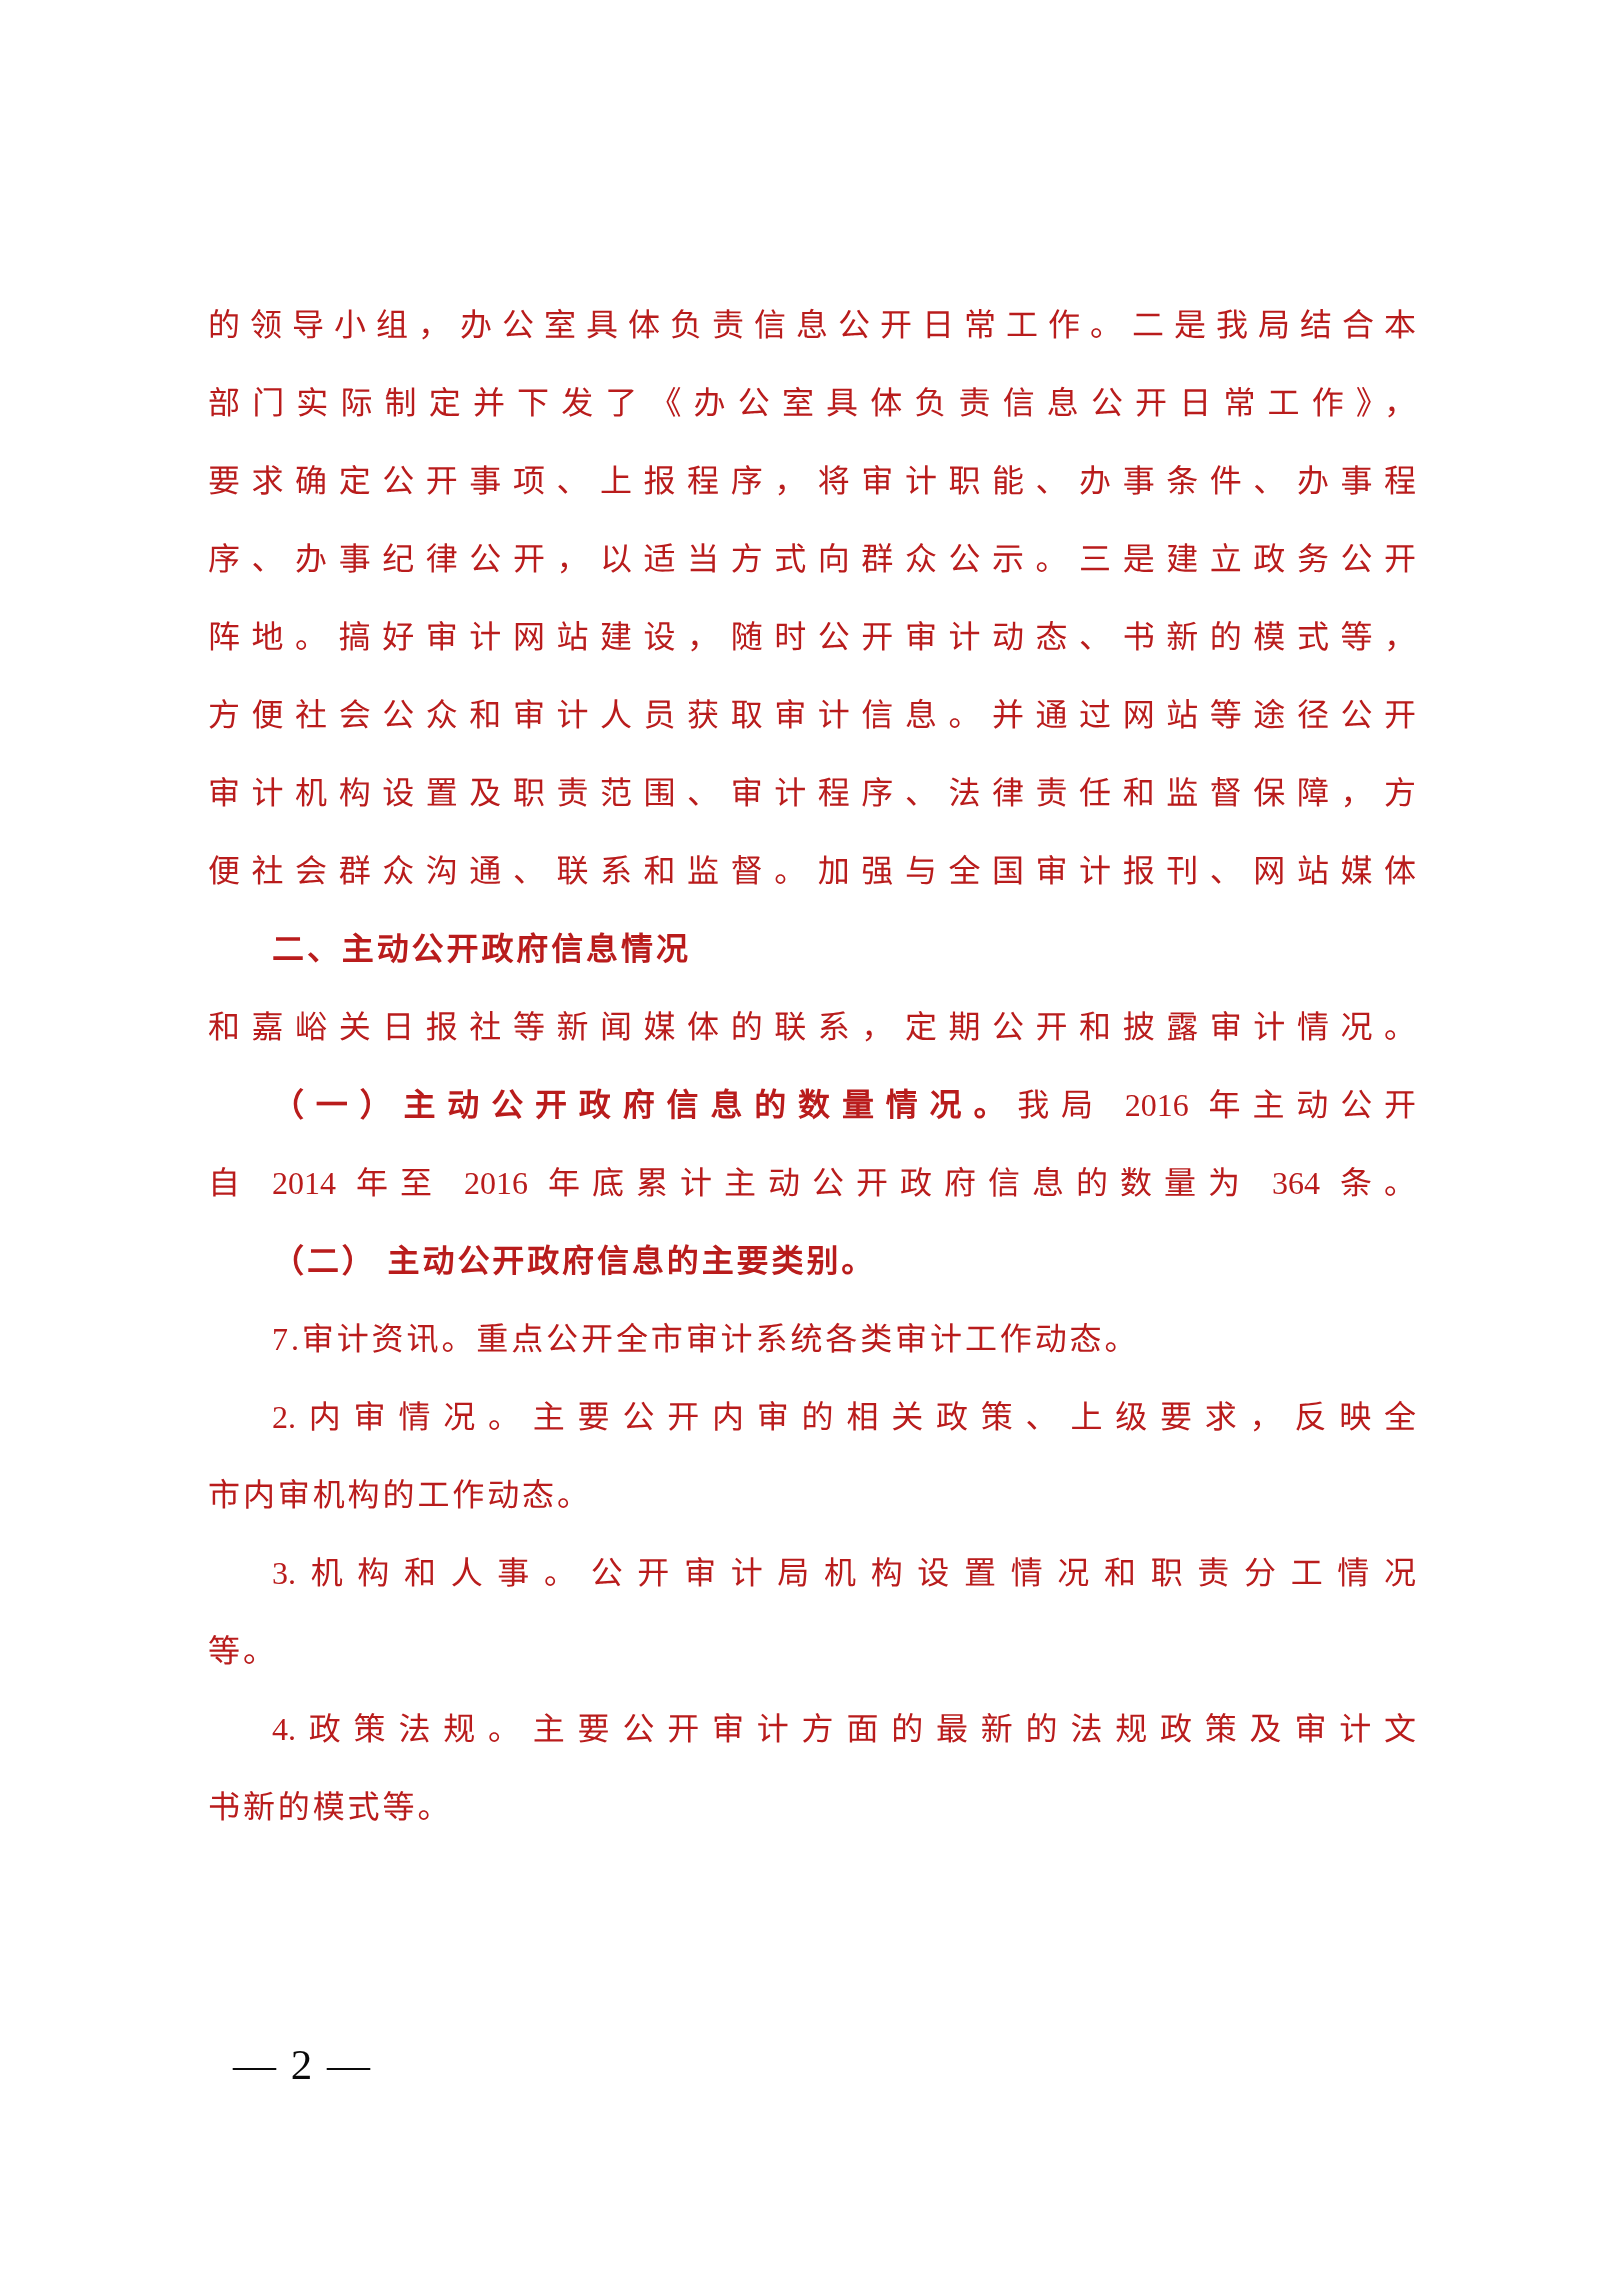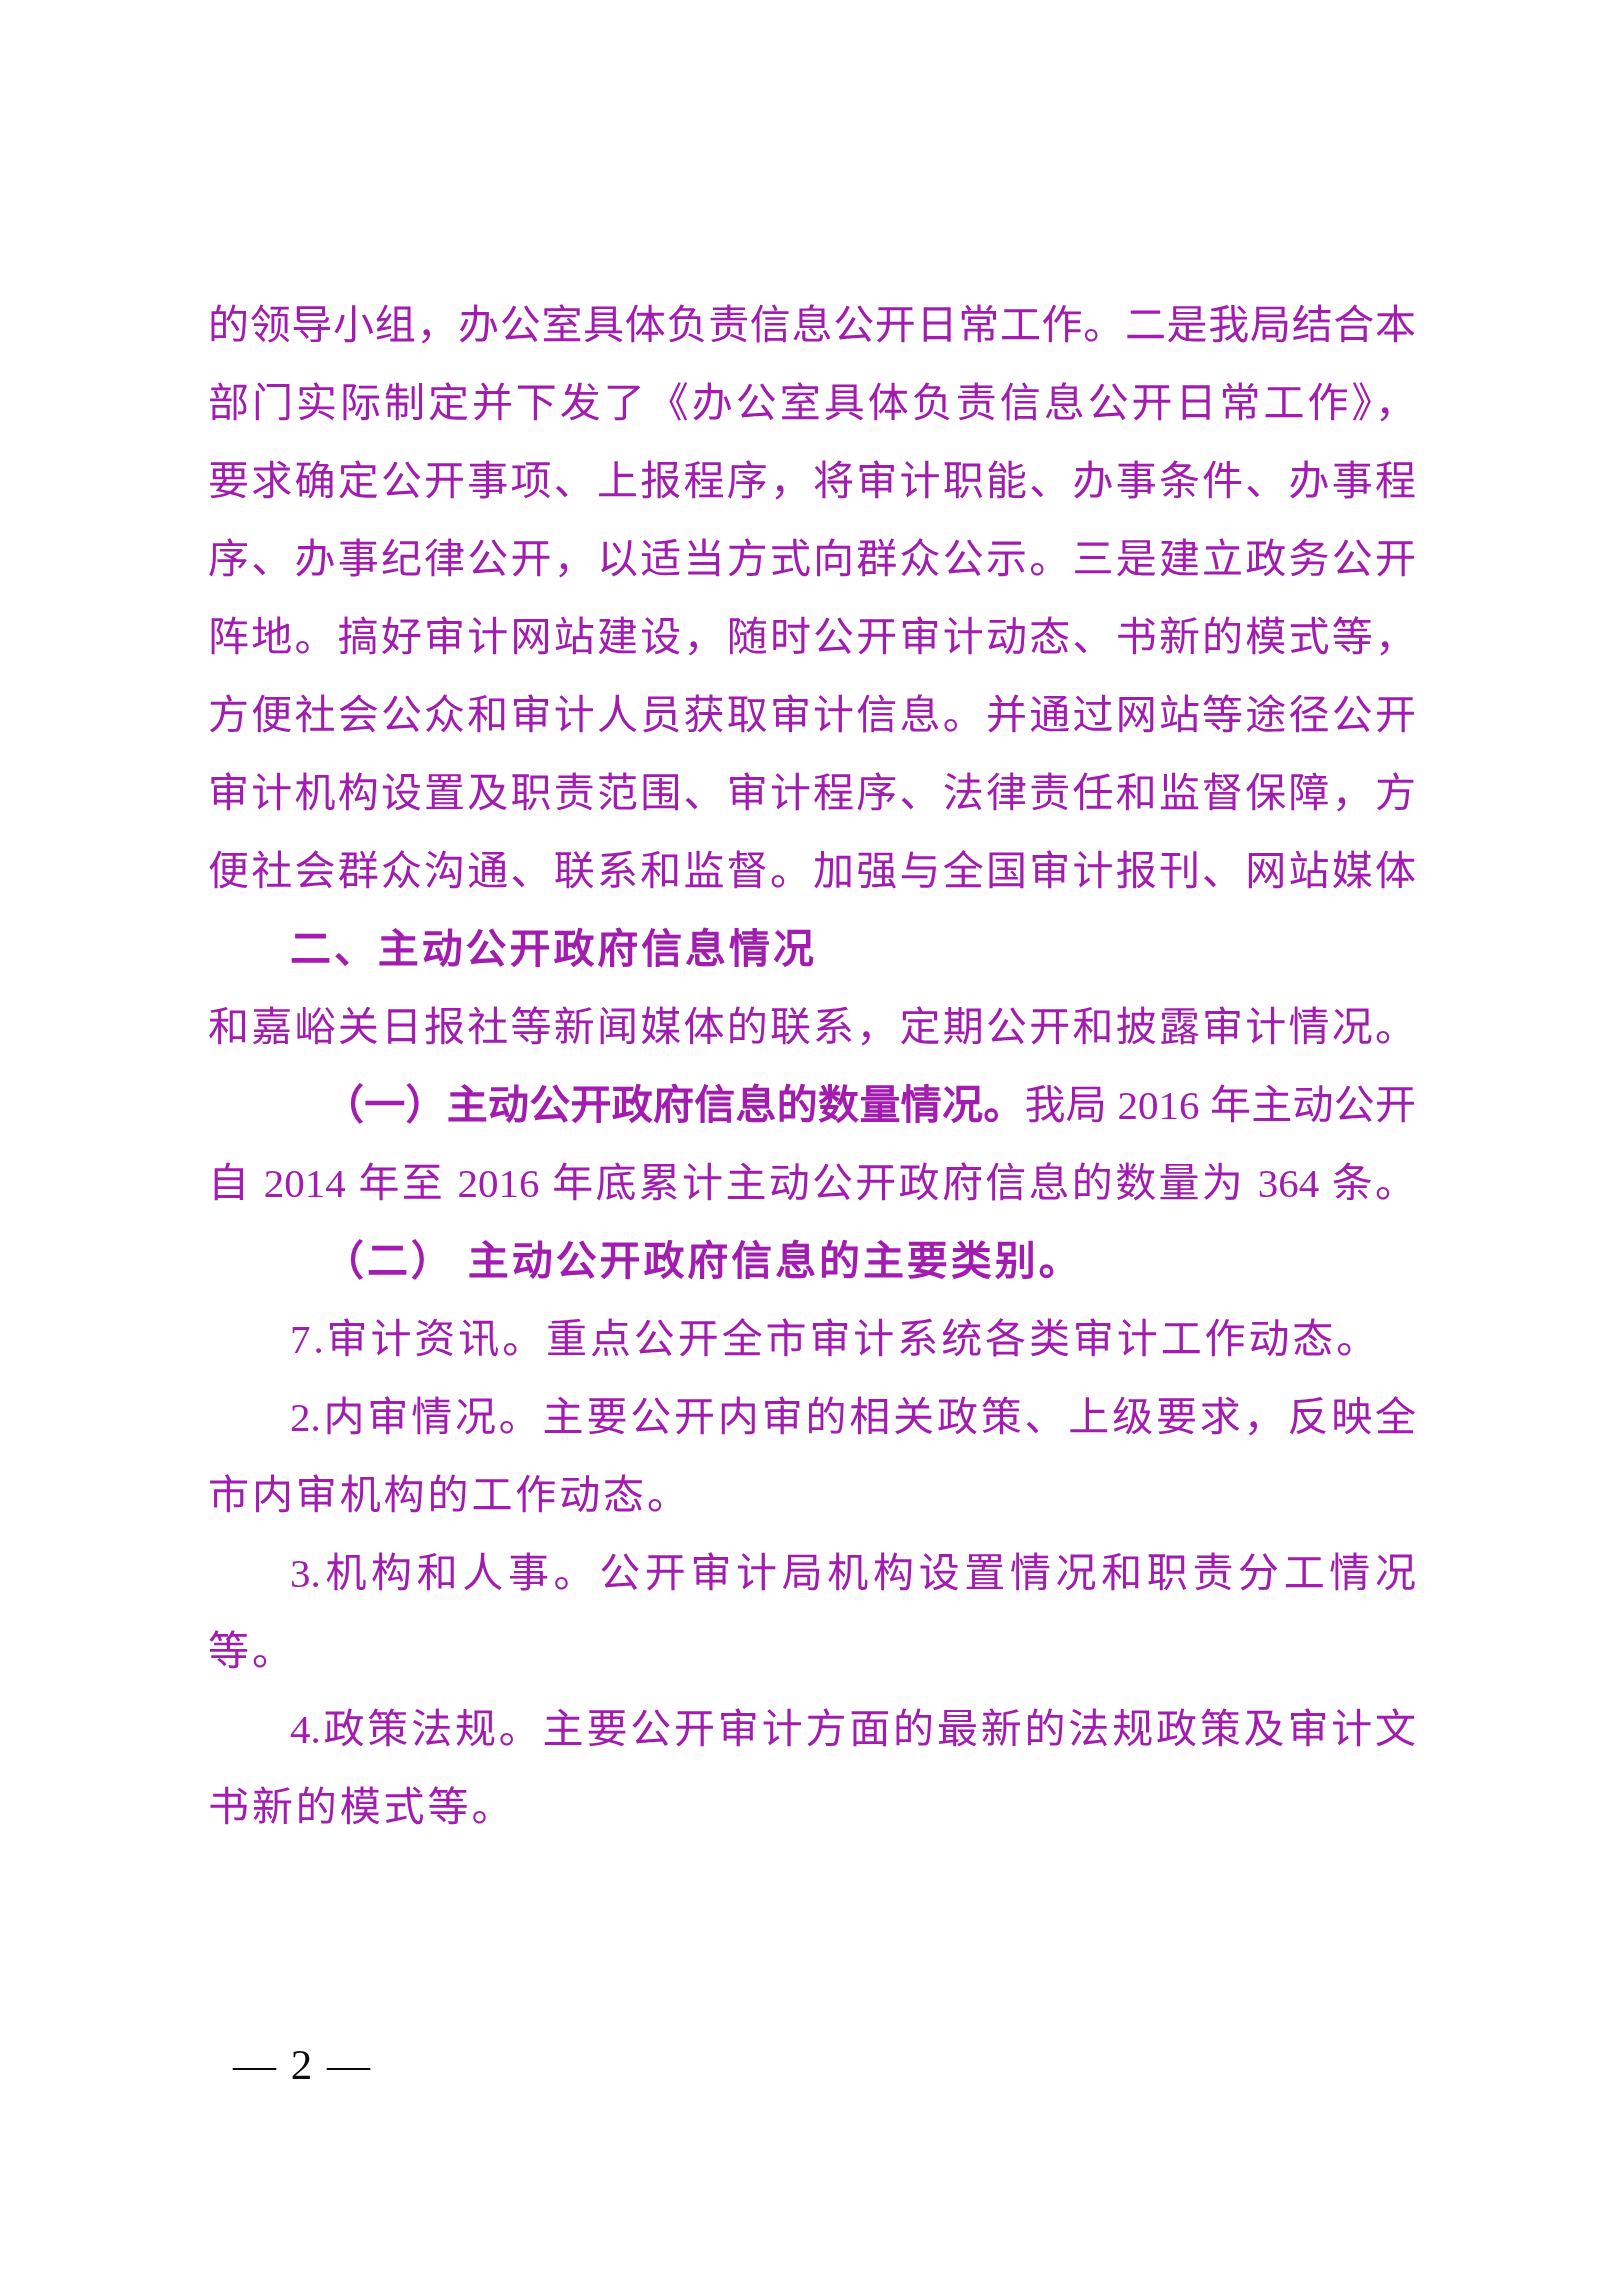--- a/index.html
+++ b/index.html
@@ -17,43 +17,42 @@
   }
   .doc-body {
     position: absolute;
     left: 208px;
     top: 286px;
     width: 1208px;
   }
   .line {
     height: 78px;
     line-height: 78px;
-    font-size: 41px;
-    color: #a21caf;
+    font-size: 32px;
+    color: #b91c1c;
     font-family: "Liberation Serif", "DejaVu Serif", serif;
     letter-spacing: 2.9px;
     text-align: left;
   }
   .line.fill {
     text-align: justify;
     text-align-last: justify;
     text-justify: inter-character;
     letter-spacing: 0;
   }
   .line.ind {
     text-indent: 2em;
   }
   .s-body {
     font-family: "Liberation Serif", "DejaVu Serif", serif;
     font-weight: 400;
   }
   .s-kai {
     font-family: "Liberation Serif", "DejaVu Serif", serif;
     font-weight: 700;
-    margin-left: 33px;
   }
   .s-hei {
     font-family: "Liberation Sans", "DejaVu Sans", sans-serif;
     font-weight: 700;
   }
   .footer {
     position: absolute;
     left: 233px;
     top: 2037px;
     font-size: 43px;

